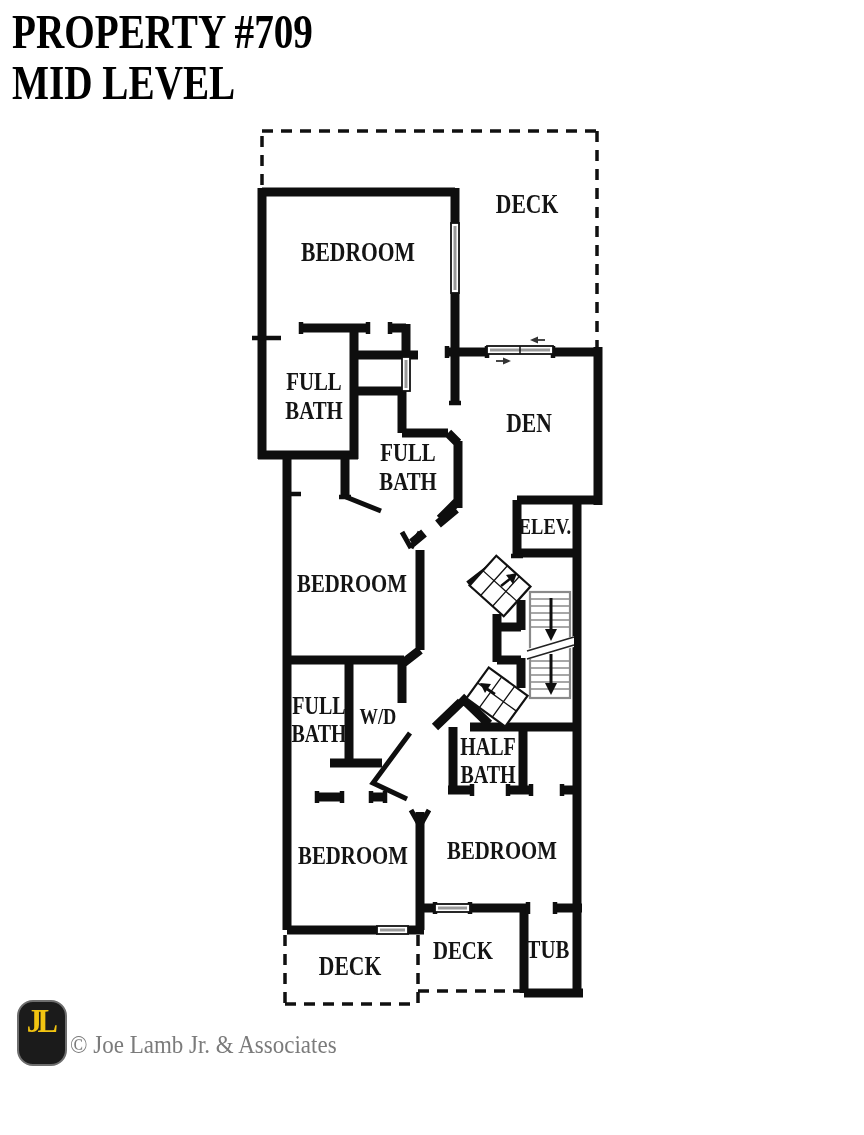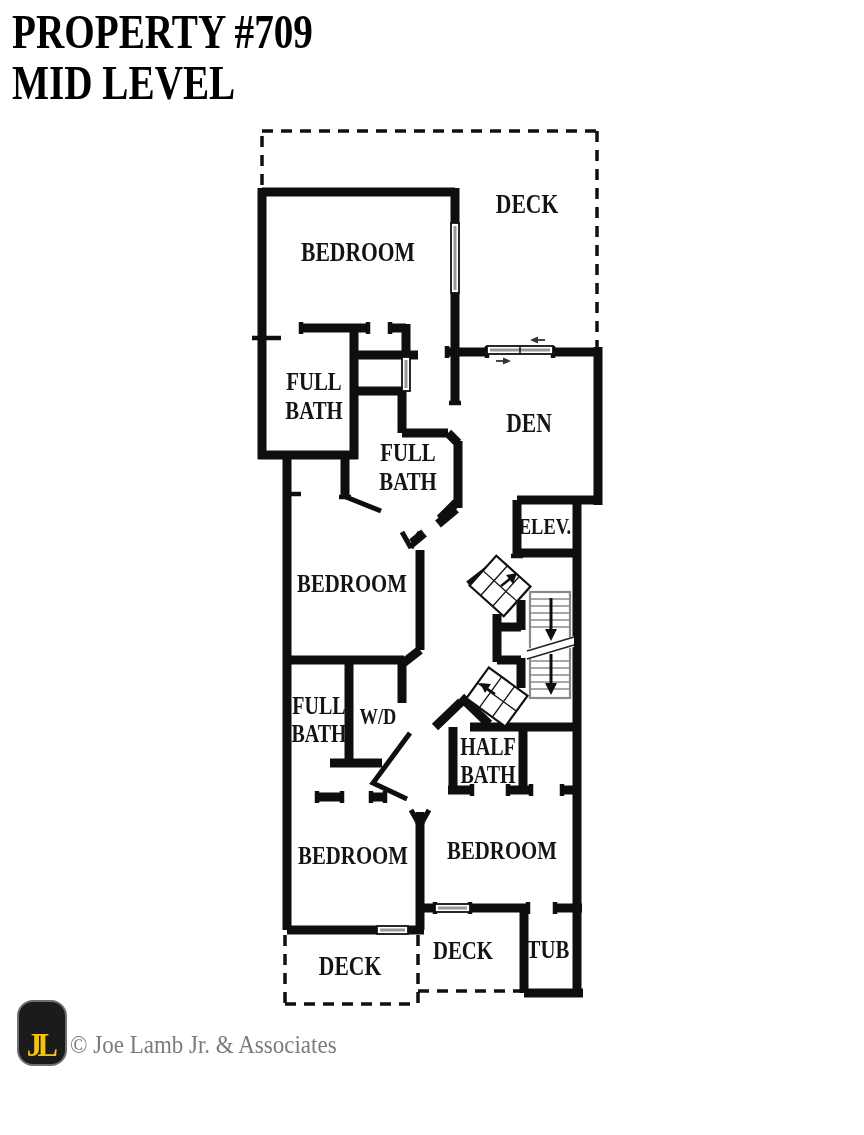--- a/index.html
+++ b/index.html
@@ -23,21 +23,21 @@
     position:absolute;
     transform:translate(-50%,-50%) scaleX(0.8);
     font-weight:bold;color:#141414;
     text-align:center;line-height:1.1;
     white-space:pre-line;
   }
   .footer{position:absolute;left:0;top:995px;width:420px;height:80px;}
   .jl-logo{
     position:absolute;left:17px;top:5px;width:46px;height:62px;
     background:#1b1b1b;border:2px solid #6e6e6e;border-radius:16px;
-    display:flex;align-items:flex-end;justify-content:center;
+    display:flex;align-items:flex-start;justify-content:center;
   }
   .jl-logo span{
     font-size:34px;font-weight:bold;color:#f2c411;
     letter-spacing:-5px;transform:scaleX(0.9);padding-right:4px;
   }
   .copyright{
     position:absolute;left:70px;top:36px;
     font-size:25px;color:#7b7b7b;
     transform:scaleX(0.92);transform-origin:left top;
     white-space:nowrap;

